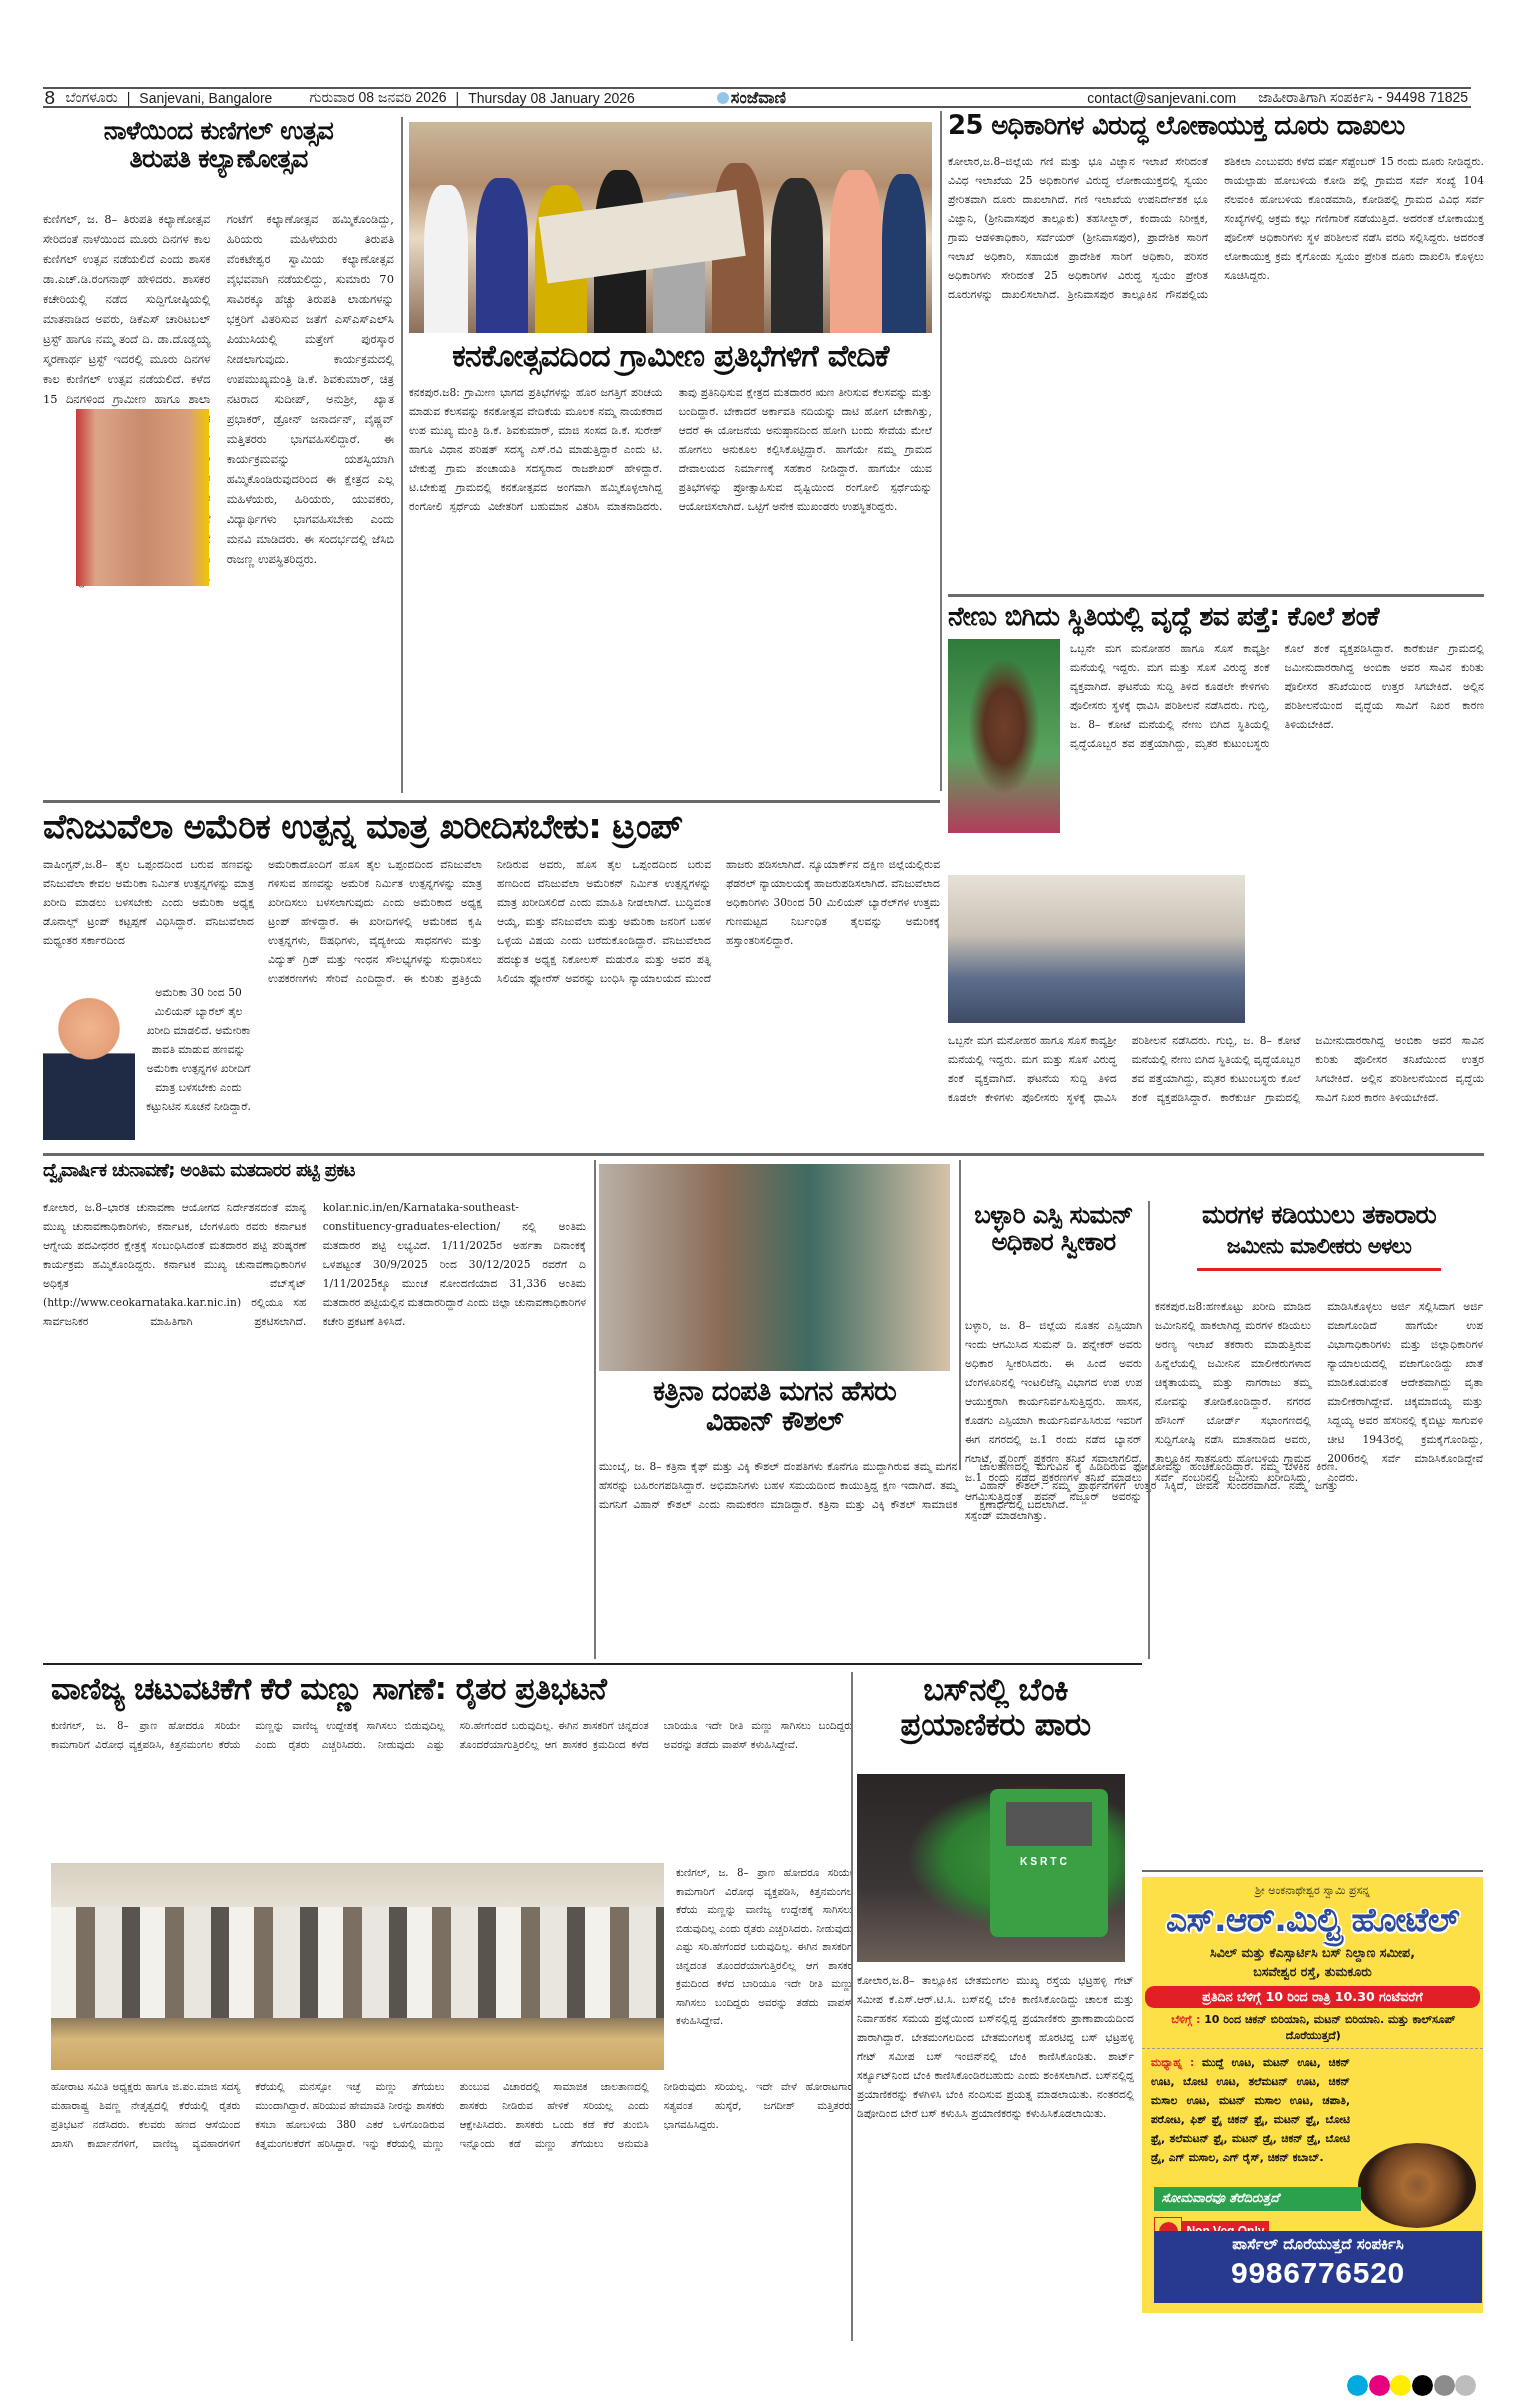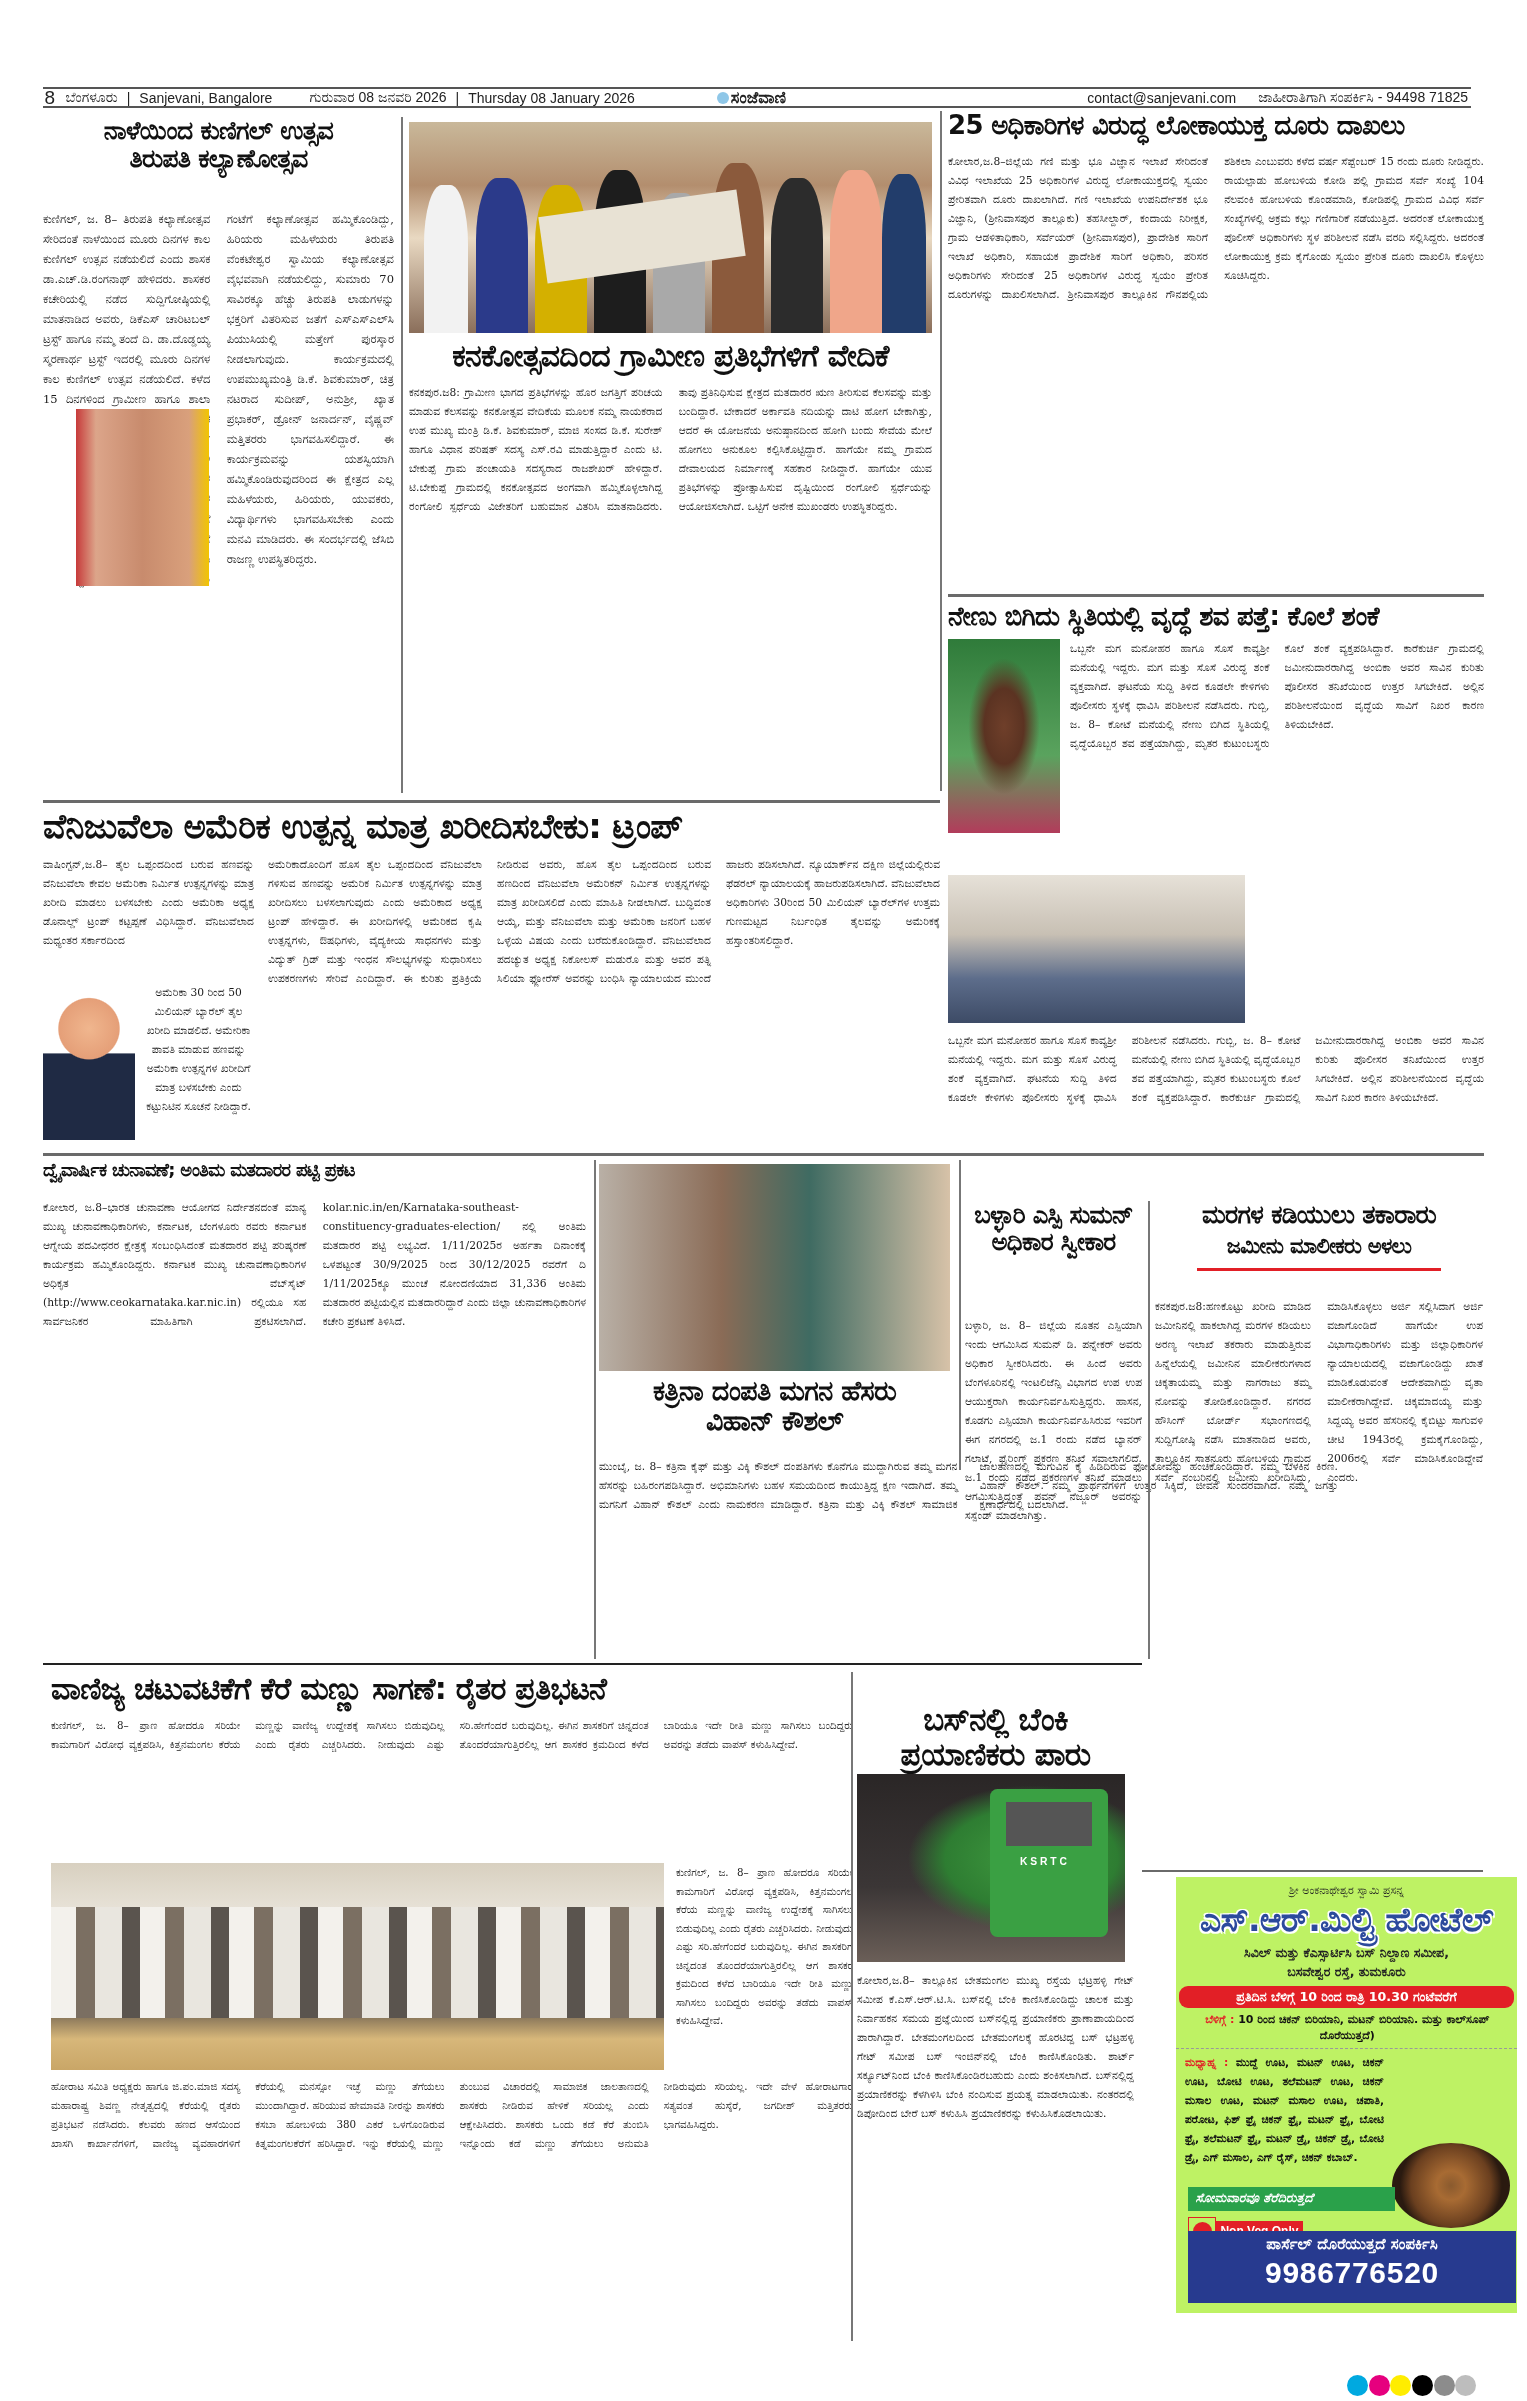--- a/index.html
+++ b/index.html
@@ -30,21 +30,21 @@
   .ph-kanaka .f { position:absolute; bottom:0; border-radius: 40% 40% 0 0; }
   .ph-portrait { background: linear-gradient(90deg,#c73a3a 0%,#dca58a 15%,#c88b6d 50%,#d9a07c 85%,#f2c500 100%); }
   .ph-trump { background: radial-gradient(circle at 50% 30%, #f0b68e 0%, #e59f78 25%, transparent 26%), linear-gradient(180deg, #fff 0%, #fff 45%, #1f2a44 46%, #1f2a44 100%); }
   .ph-lady { background: radial-gradient(ellipse at 50% 45%, #6f3f2a 0%, #5b3322 25%, transparent 45%), linear-gradient(180deg,#2f7b3a 0%,#5aa35e 60%,#b23c5b 100%); }
   .ph-police { background: linear-gradient(180deg,#e6e1d8 0%,#c8c0b4 40%,#5d6d8b 70%,#3d4b66 100%); }
   .ph-katrina { background: linear-gradient(90deg,#b9b0a6 0%,#8a6b56 35%,#3f6b62 60%,#d7c2a8 100%); }
   .ph-bus { background: radial-gradient(ellipse at 65% 45%, #3f9a3f 0%, #2e7d32 35%, transparent 50%), linear-gradient(180deg,#2a2626 0%,#3b3636 60%,#6b5f58 100%); }
   .ph-farmers { background: linear-gradient(180deg,#d8d0c0 0%,#e9e4da 25%,#9c8f7a 50%,#6a5d4d 70%,#d7b77a 85%,#c9a667 100%); }
 
   
-  .ad { left: 1176px; top: 1877px; width: 341px; height: 436px; background: #bef264; }
+  .ad { left: 1142px; top: 1877px; width: 341px; height: 436px; background: #fde047; }
   .ad .top-line { font-size: 11px; text-align: center; margin-top: 7.4px; color: #222; }
   .ad .name { font-size: 33px; font-weight: 900; color: #2c4a9c; text-align: center; margin-top: 3px; text-shadow: 1.5px 1.5px 0 #fff, -1.5px -1.5px 0 #fff, 1.5px -1.5px 0 #fff, -1.5px 1.5px 0 #fff; letter-spacing: -0.7px; }
   .ad .addr { font-size: 12.6px; text-align: center; font-weight: bold; color: #222; line-height: 19px; margin-top: 3px; }
   .ad .timing { margin: 4.4px 3px 0 3px; background: #e21f26; color: #fff; font-size: 12.6px; font-weight: bold; text-align: center; border-radius: 9px; padding: 3px 0; }
   .ad .morning { font-size: 11px; padding: 4.4px 7.4px 3px 9px; font-weight: bold; line-height: 16.3px; text-align: center; border-bottom: 1.5px dashed #999; }
   .ad .lbl { color: #e21f26; }
   .ad .noon { font-size: 10.7px; padding: 4.4px 9px; font-weight: bold; line-height: 19px; text-align: justify; }
   .ad .open { position: absolute; left: 12px; top: 310px; width: 207px; height: 24px; background: #2aa14a; color: #fff; font-weight: bold; font-size: 12.6px; padding: 3px 7.4px; font-style: italic; }
   .ad .nonveg { position: absolute; left: 12px; top: 340px; display: flex; align-items: center; }
   .ad .nonveg .box { width: 28px; height: 28px; border: 1.5px solid #e21f26; display: flex; align-items: center; justify-content: center; }
@@ -172,21 +172,21 @@
   <div class="body-text cols4" style="position:absolute; left:0; top:44px; width:802px; height:140px; font-size:10.3px; line-height:18.5px;">ಕುಣಿಗಲ್, ಜ. 8– ಪ್ರಾಣ ಹೋದರೂ ಸರಿಯೇ ಕಾಮಗಾರಿಗೆ ವಿರೋಧ ವ್ಯಕ್ತಪಡಿಸಿ, ಕಿತ್ತನಮಂಗಲ ಕೆರೆಯ ಮಣ್ಣನ್ನು ವಾಣಿಜ್ಯ ಉದ್ದೇಶಕ್ಕೆ ಸಾಗಿಸಲು ಬಿಡುವುದಿಲ್ಲ ಎಂದು ರೈತರು ಎಚ್ಚರಿಸಿದರು. ನೀಡುವುದು ಎಷ್ಟು ಸರಿ.ಹೇಗೆಂದರೆ ಬರುವುದಿಲ್ಲ. ಈಗಿನ ಶಾಸಕರಿಗೆ ಚಿನ್ನದಂತ ತೊಂದರೆಯಾಗುತ್ತಿರಲಿಲ್ಲ ಆಗ ಶಾಸಕರ ಕ್ರಮದಿಂದ ಕಳೆದ ಬಾರಿಯೂ ಇದೇ ರೀತಿ ಮಣ್ಣು ಸಾಗಿಸಲು ಬಂದಿದ್ದರು ಅವರನ್ನು ತಡೆದು ವಾಪಸ್ ಕಳುಹಿಸಿದ್ದೇವೆ.</div>
   <div class="photo ph-farmers" style="left:0; top:191px; width:613px; height:207px;">
     <div style="position:absolute; left:0; right:0; top:44px; height:111px; background:repeating-linear-gradient(90deg,#f3f1ec 0 25px,#7b6f62 25px 44px,#e9e6df 44px 71px,#5a544e 71px 89px);"></div>
   </div>
   <div class="body-text" style="position:absolute; left:625px; top:191px; width:177px; height:207px; font-size:10.3px; line-height:18.5px;">ಕುಣಿಗಲ್, ಜ. 8– ಪ್ರಾಣ ಹೋದರೂ ಸರಿಯೇ ಕಾಮಗಾರಿಗೆ ವಿರೋಧ ವ್ಯಕ್ತಪಡಿಸಿ, ಕಿತ್ತನಮಂಗಲ ಕೆರೆಯ ಮಣ್ಣನ್ನು ವಾಣಿಜ್ಯ ಉದ್ದೇಶಕ್ಕೆ ಸಾಗಿಸಲು ಬಿಡುವುದಿಲ್ಲ ಎಂದು ರೈತರು ಎಚ್ಚರಿಸಿದರು. ನೀಡುವುದು ಎಷ್ಟು ಸರಿ.ಹೇಗೆಂದರೆ ಬರುವುದಿಲ್ಲ. ಈಗಿನ ಶಾಸಕರಿಗೆ ಚಿನ್ನದಂತ ತೊಂದರೆಯಾಗುತ್ತಿರಲಿಲ್ಲ ಆಗ ಶಾಸಕರ ಕ್ರಮದಿಂದ ಕಳೆದ ಬಾರಿಯೂ ಇದೇ ರೀತಿ ಮಣ್ಣು ಸಾಗಿಸಲು ಬಂದಿದ್ದರು ಅವರನ್ನು ತಡೆದು ವಾಪಸ್ ಕಳುಹಿಸಿದ್ದೇವೆ.</div>
   <div class="body-text cols4" style="position:absolute; left:0; top:405px; width:802px; height:266px; font-size:10.3px; line-height:19px;">ಹೋರಾಟ ಸಮಿತಿ ಅಧ್ಯಕ್ಷರು ಹಾಗೂ ಜಿ.ಪಂ.ಮಾಜಿ ಸದಸ್ಯ ಮಹಾರಾಷ್ಟ್ರ ಶಿವಣ್ಣ ನೇತೃತ್ವದಲ್ಲಿ ಕೆರೆಯಲ್ಲಿ ರೈತರು ಪ್ರತಿಭಟನೆ ನಡೆಸಿದರು. ಕೆಲವರು ಹಣದ ಆಸೆಯಿಂದ ಖಾಸಗಿ ಕಾರ್ಖಾನೆಗಳಿಗೆ, ವಾಣಿಜ್ಯ ವ್ಯವಹಾರಗಳಿಗೆ ಕೆರೆಯಲ್ಲಿ ಮನಸ್ಸೋ ಇಚ್ಛೆ ಮಣ್ಣು ತೆಗೆಯಲು ಮುಂದಾಗಿದ್ದಾರೆ. ಹರಿಯುವ ಹೇಮಾವತಿ ನೀರನ್ನು ಶಾಸಕರು ಕಸಬಾ ಹೋಬಳಿಯ 380 ಎಕರೆ ಒಳಗೊಂಡಿರುವ ಕಿತ್ನಮಂಗಲಕೆರೆಗೆ ಹರಿಸಿದ್ದಾರೆ. ಇನ್ನು ಕೆರೆಯಲ್ಲಿ ಮಣ್ಣು ತುಂಬುವ ವಿಚಾರದಲ್ಲಿ ಸಾಮಾಜಿಕ ಜಾಲತಾಣದಲ್ಲಿ ಶಾಸಕರು ನೀಡಿರುವ ಹೇಳಿಕೆ ಸರಿಯಲ್ಲ ಎಂದು ಆಕ್ಷೇಪಿಸಿದರು. ಶಾಸಕರು ಒಂದು ಕಡೆ ಕೆರೆ ತುಂಬಿಸಿ ಇನ್ನೊಂದು ಕಡೆ ಮಣ್ಣು ತೆಗೆಯಲು ಅನುಮತಿ ನೀಡಿರುವುದು ಸರಿಯಲ್ಲ. ಇದೇ ವೇಳೆ ಹೋರಾಟಗಾರ ಸತ್ಯವಂತ ಹುಸ್ಕೆರೆ, ಜಗದೀಶ್ ಮತ್ತಿತರರು ಭಾಗವಹಿಸಿದ್ದರು.</div>
 </div>
 <div class="vrule" style="left:851px; top:1672px; height:669px;"></div>
 
 <div class="abs" style="left:857px; top:1672px; width:277px; height:665px;">
-  <div class="headline" style="text-align:center; font-size:31px;margin-top:30px;">
+  <div class="headline" style="text-align:center; font-size:31px;">
     <div>ಬಸ್‌ನಲ್ಲಿ ಬೆಂಕಿ</div>
     <div>ಪ್ರಯಾಣಿಕರು ಪಾರು</div>
   </div>
   <div class="photo ph-bus" style="left:0; top:102px; width:268px; height:188px;">
     <div style="position:absolute; left:133px; top:15px; width:118px; height:148px; background:#3aa043; border-radius:7.4px;">
       <div style="position:absolute; left:16.3px; top:13.3px; width:86px; height:44px; background:#555;"></div>
       <div style="position:absolute; left:30px; top:67px; font-family:'Liberation Sans',sans-serif; color:#fff; font-size:10.3px; font-weight:bold;">K S R T C</div>
     </div>
   </div>
   <div class="body-text" style="position:absolute; left:0; top:299px; width:277px; height:366px; font-size:10.7px; line-height:19px;">ಕೋಲಾರ,ಜ.8– ತಾಲ್ಲೂಕಿನ ಬೇತಮಂಗಲ ಮುಖ್ಯ ರಸ್ತೆಯ ಭಟ್ರಹಳ್ಳಿ ಗೇಟ್ ಸಮೀಪ ಕೆ.ಎಸ್.ಆರ್.ಟಿ.ಸಿ. ಬಸ್‌ನಲ್ಲಿ ಬೆಂಕಿ ಕಾಣಿಸಿಕೊಂಡಿದ್ದು ಚಾಲಕ ಮತ್ತು ನಿರ್ವಾಹಕನ ಸಮಯ ಪ್ರಜ್ಞೆಯಿಂದ ಬಸ್‌ನಲ್ಲಿದ್ದ ಪ್ರಯಾಣಿಕರು ಪ್ರಾಣಾಪಾಯದಿಂದ ಪಾರಾಗಿದ್ದಾರೆ. ಬೇತಮಂಗಲದಿಂದ ಬೇತಮಂಗಲಕ್ಕೆ ಹೊರಟಿದ್ದ ಬಸ್ ಭಟ್ರಹಳ್ಳಿ ಗೇಟ್ ಸಮೀಪ ಬಸ್ ಇಂಜಿನ್‌ನಲ್ಲಿ ಬೆಂಕಿ ಕಾಣಿಸಿಕೊಂಡಿತು. ಶಾರ್ಟ್ ಸರ್ಕ್ಯೂಟ್‌ನಿಂದ ಬೆಂಕಿ ಕಾಣಿಸಿಕೊಂಡಿರಬಹುದು ಎಂದು ಶಂಕಿಸಲಾಗಿದೆ. ಬಸ್‌ನಲ್ಲಿದ್ದ ಪ್ರಯಾಣಿಕರನ್ನು ಕೆಳಗಿಳಿಸಿ ಬೆಂಕಿ ನಂದಿಸುವ ಪ್ರಯತ್ನ ಮಾಡಲಾಯಿತು. ನಂತರದಲ್ಲಿ ಡಿಪೋದಿಂದ ಬೇರೆ ಬಸ್ ಕಳುಹಿಸಿ ಪ್ರಯಾಣಿಕರನ್ನು ಕಳುಹಿಸಿಕೊಡಲಾಯಿತು.</div>

